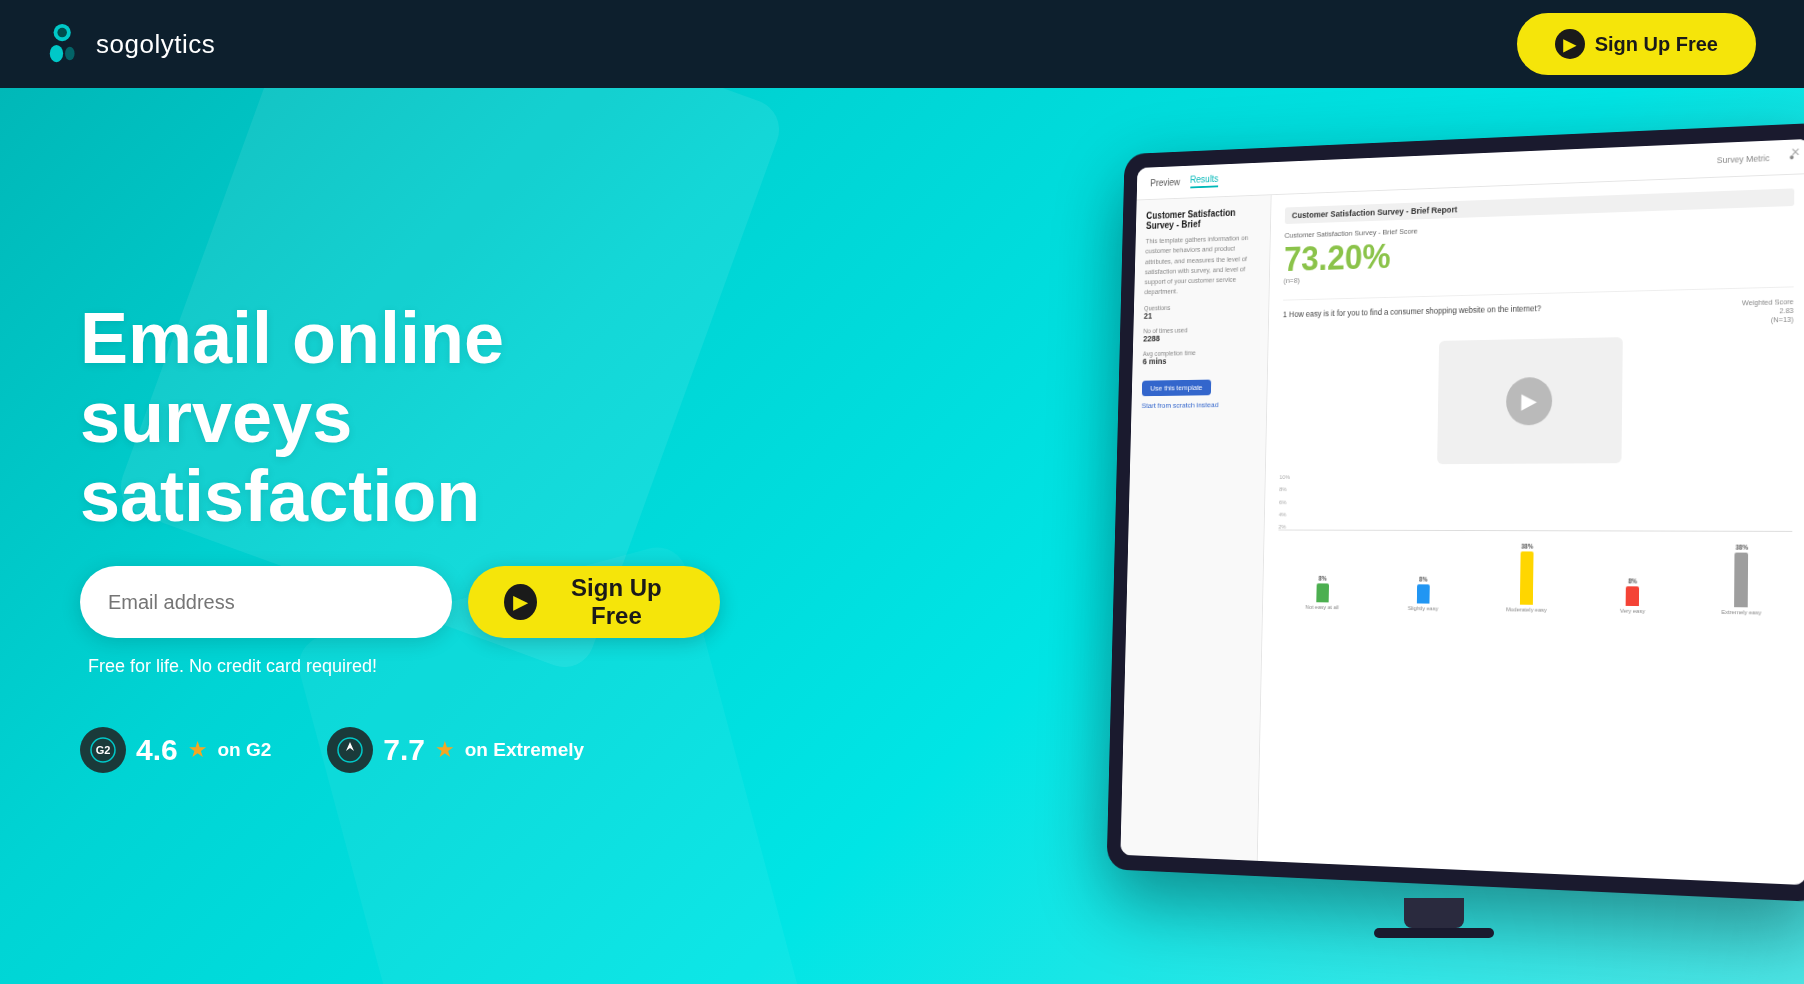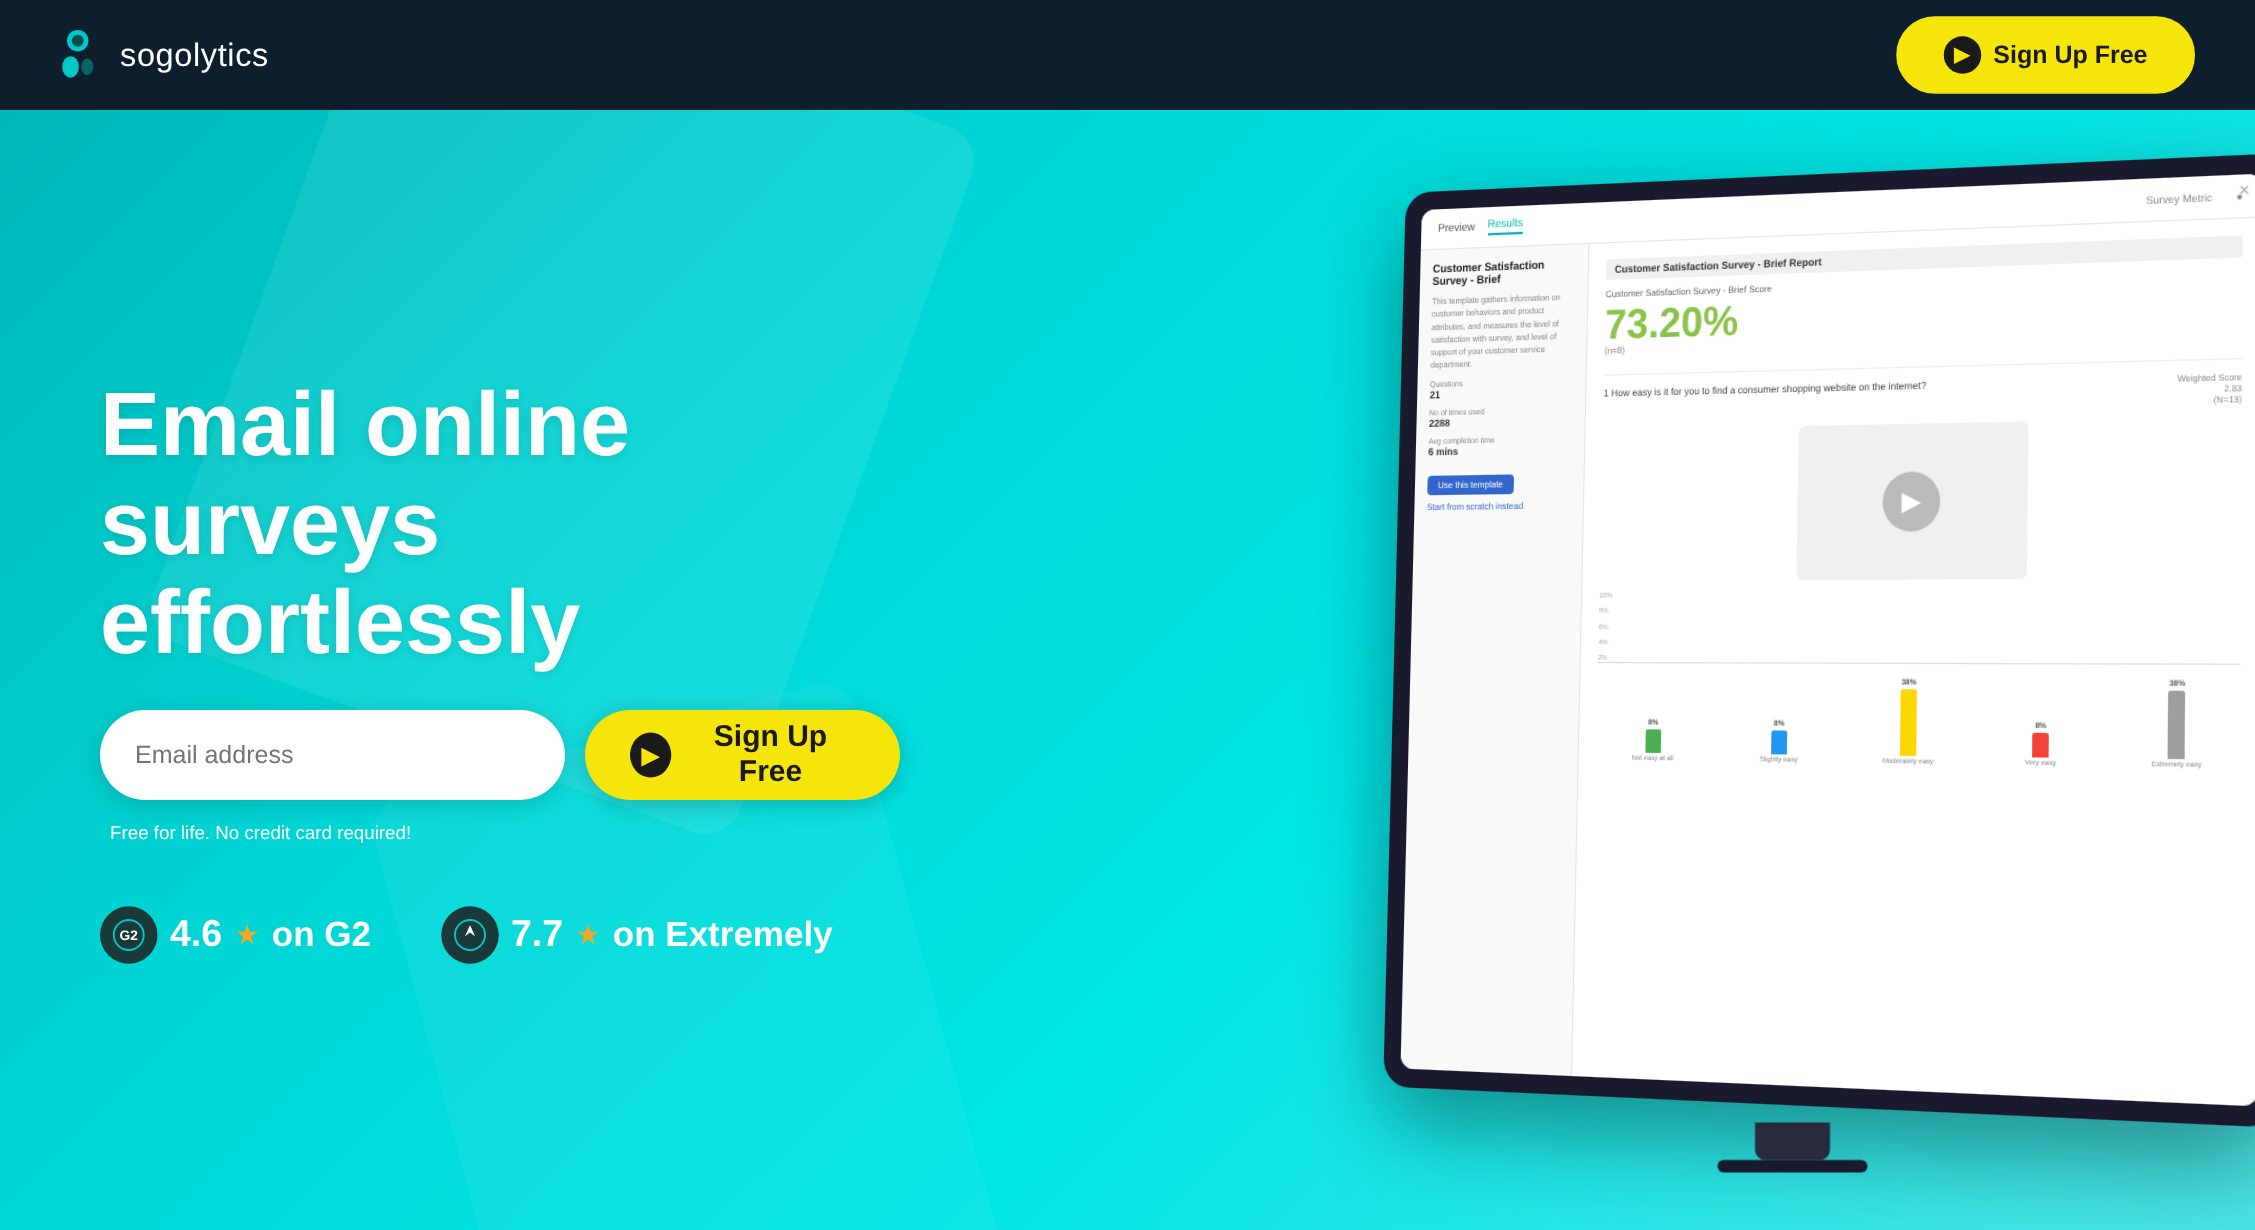--- a/index.html
+++ b/index.html
@@ -152,21 +152,21 @@
       background: #1a1a1a;
       border-radius: 50%;
       display: flex;
       align-items: center;
       justify-content: center;
       color: #f5e50a;
       font-size: 18px;
     }
     .free-text {
       color: #ffffff;
-      font-size: 15px;
+      font-size: 18px;
       font-weight: 500;
       margin-bottom: 50px;
       padding-left: 8px;
     }
     .ratings-row {
       display: flex;
       align-items: center;
       gap: 56px;
     }
     .rating-item {
@@ -188,21 +188,21 @@
     .rating-score {
       font-size: 30px;
       font-weight: 700;
       color: #ffffff;
     }
     .rating-star {
       color: #f5a623;
       font-size: 22px;
     }
     .rating-platform {
-      font-size: 28px;
+      font-size: 19px;
       font-weight: 600;
       color: #ffffff;
       text-align: center;
     }
 
     
     .monitor-area {
       position: absolute;
       right: -60px;
       top: 30px;
@@ -454,21 +454,21 @@
   <button class="signup-btn-nav">
     <span class="arrow-circle">▶</span>
     <span>Sign Up Free</span>
   </button>
 </nav>
 
 <section class="hero">
   <div class="hero-content">
     <h1 class="hero-title">
       <span>Email online surveys</span><br>
-      <span>effortlessly</span>
+      <span>satisfaction</span>
     </h1>
 
     <div class="email-row">
       <input class="email-input" type="email" placeholder="Email address" style="">
       <button class="signup-btn-hero">
         <span class="arrow-circle">▶</span>
         <span>Sign Up Free</span>
       </button>
     </div>
 

